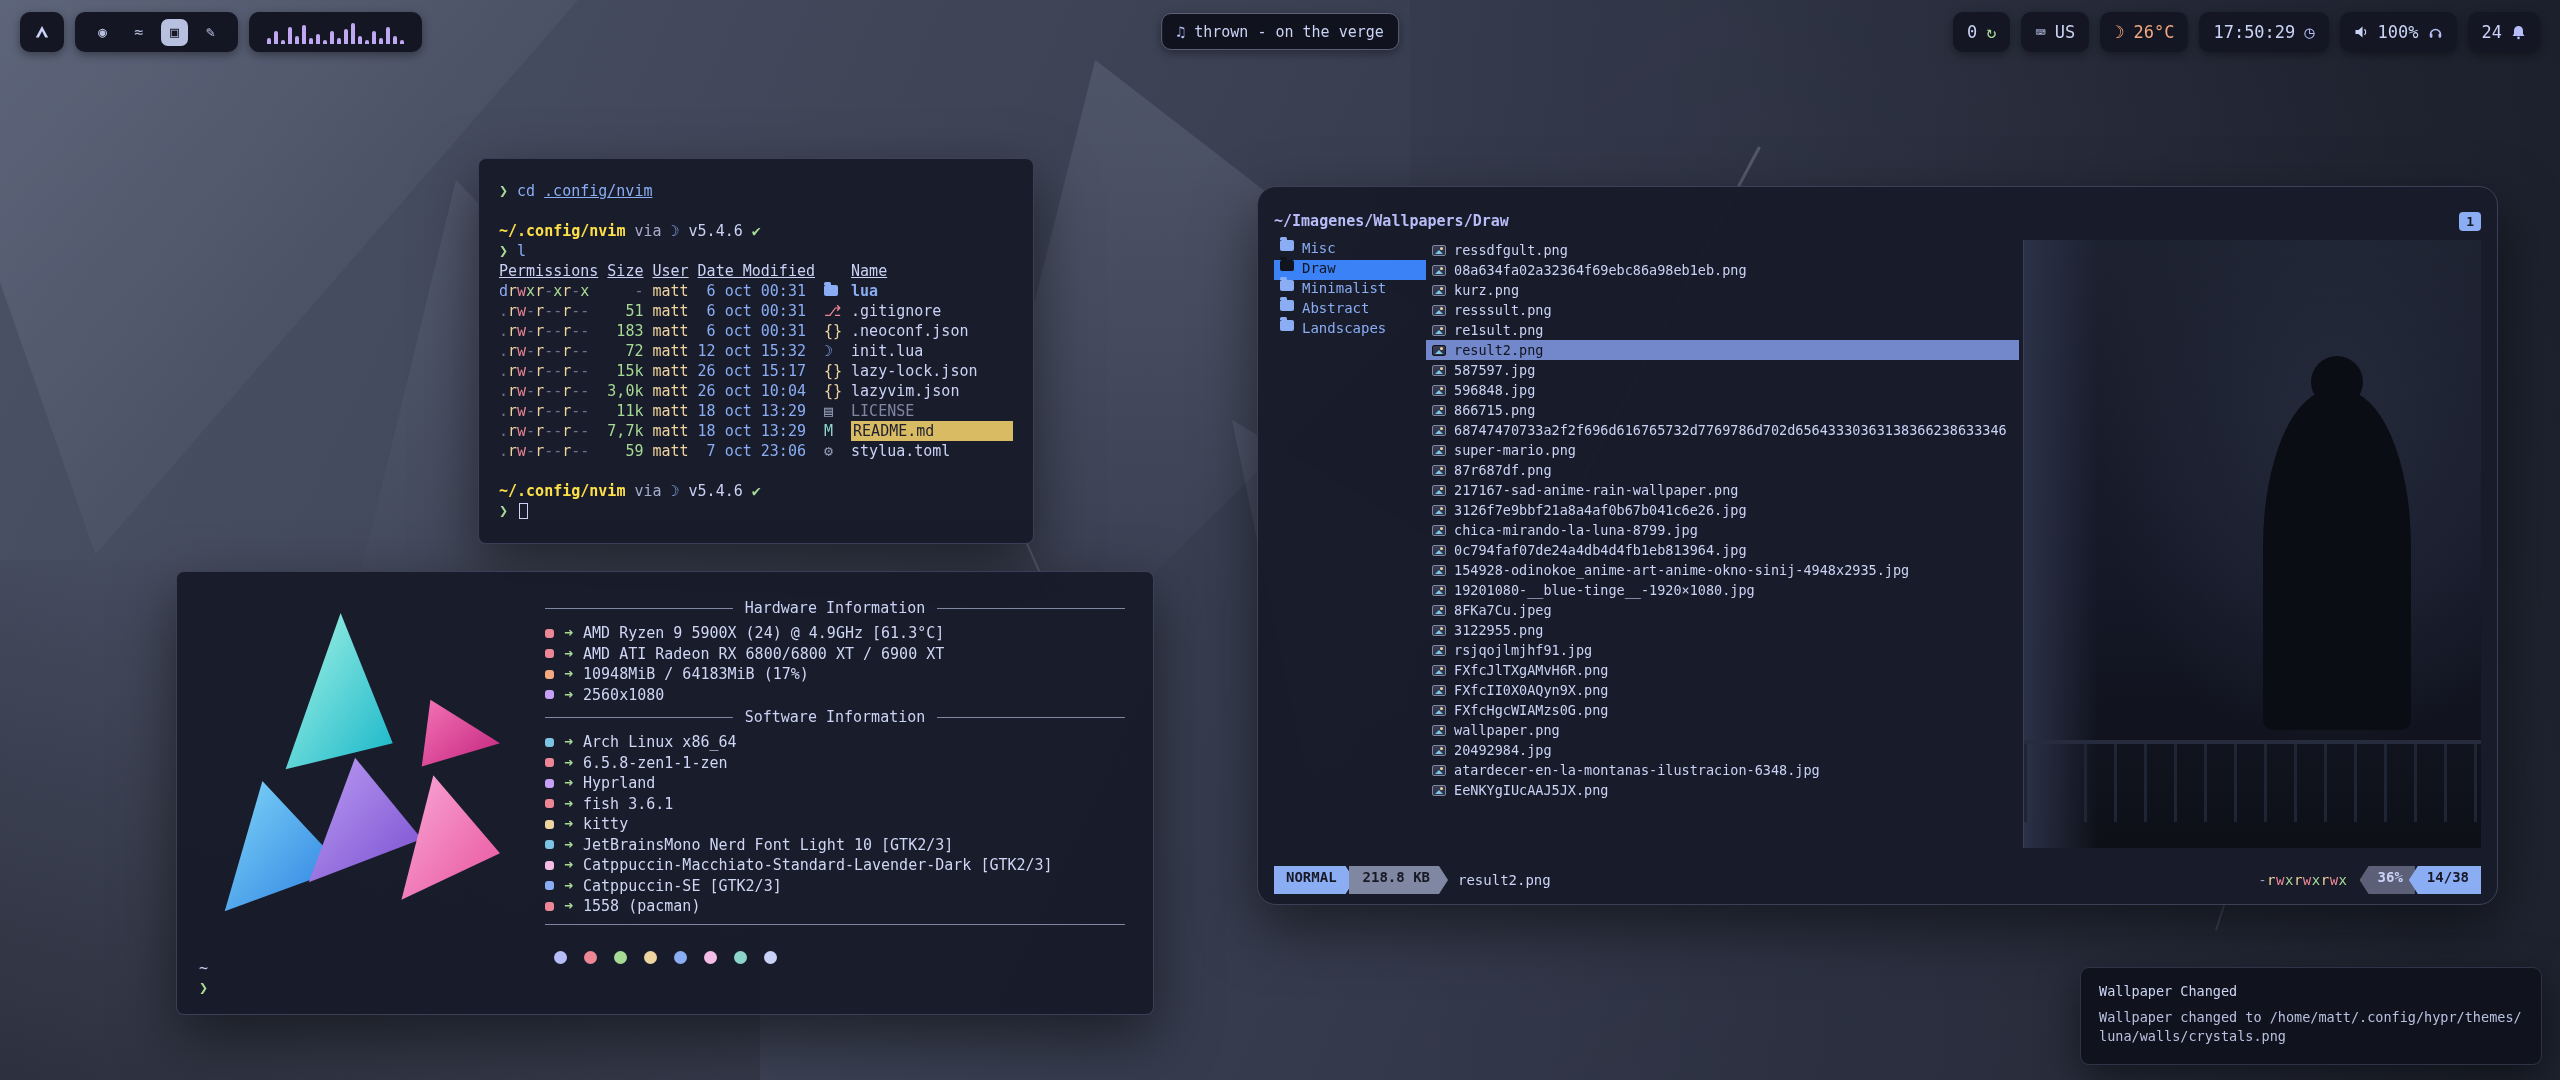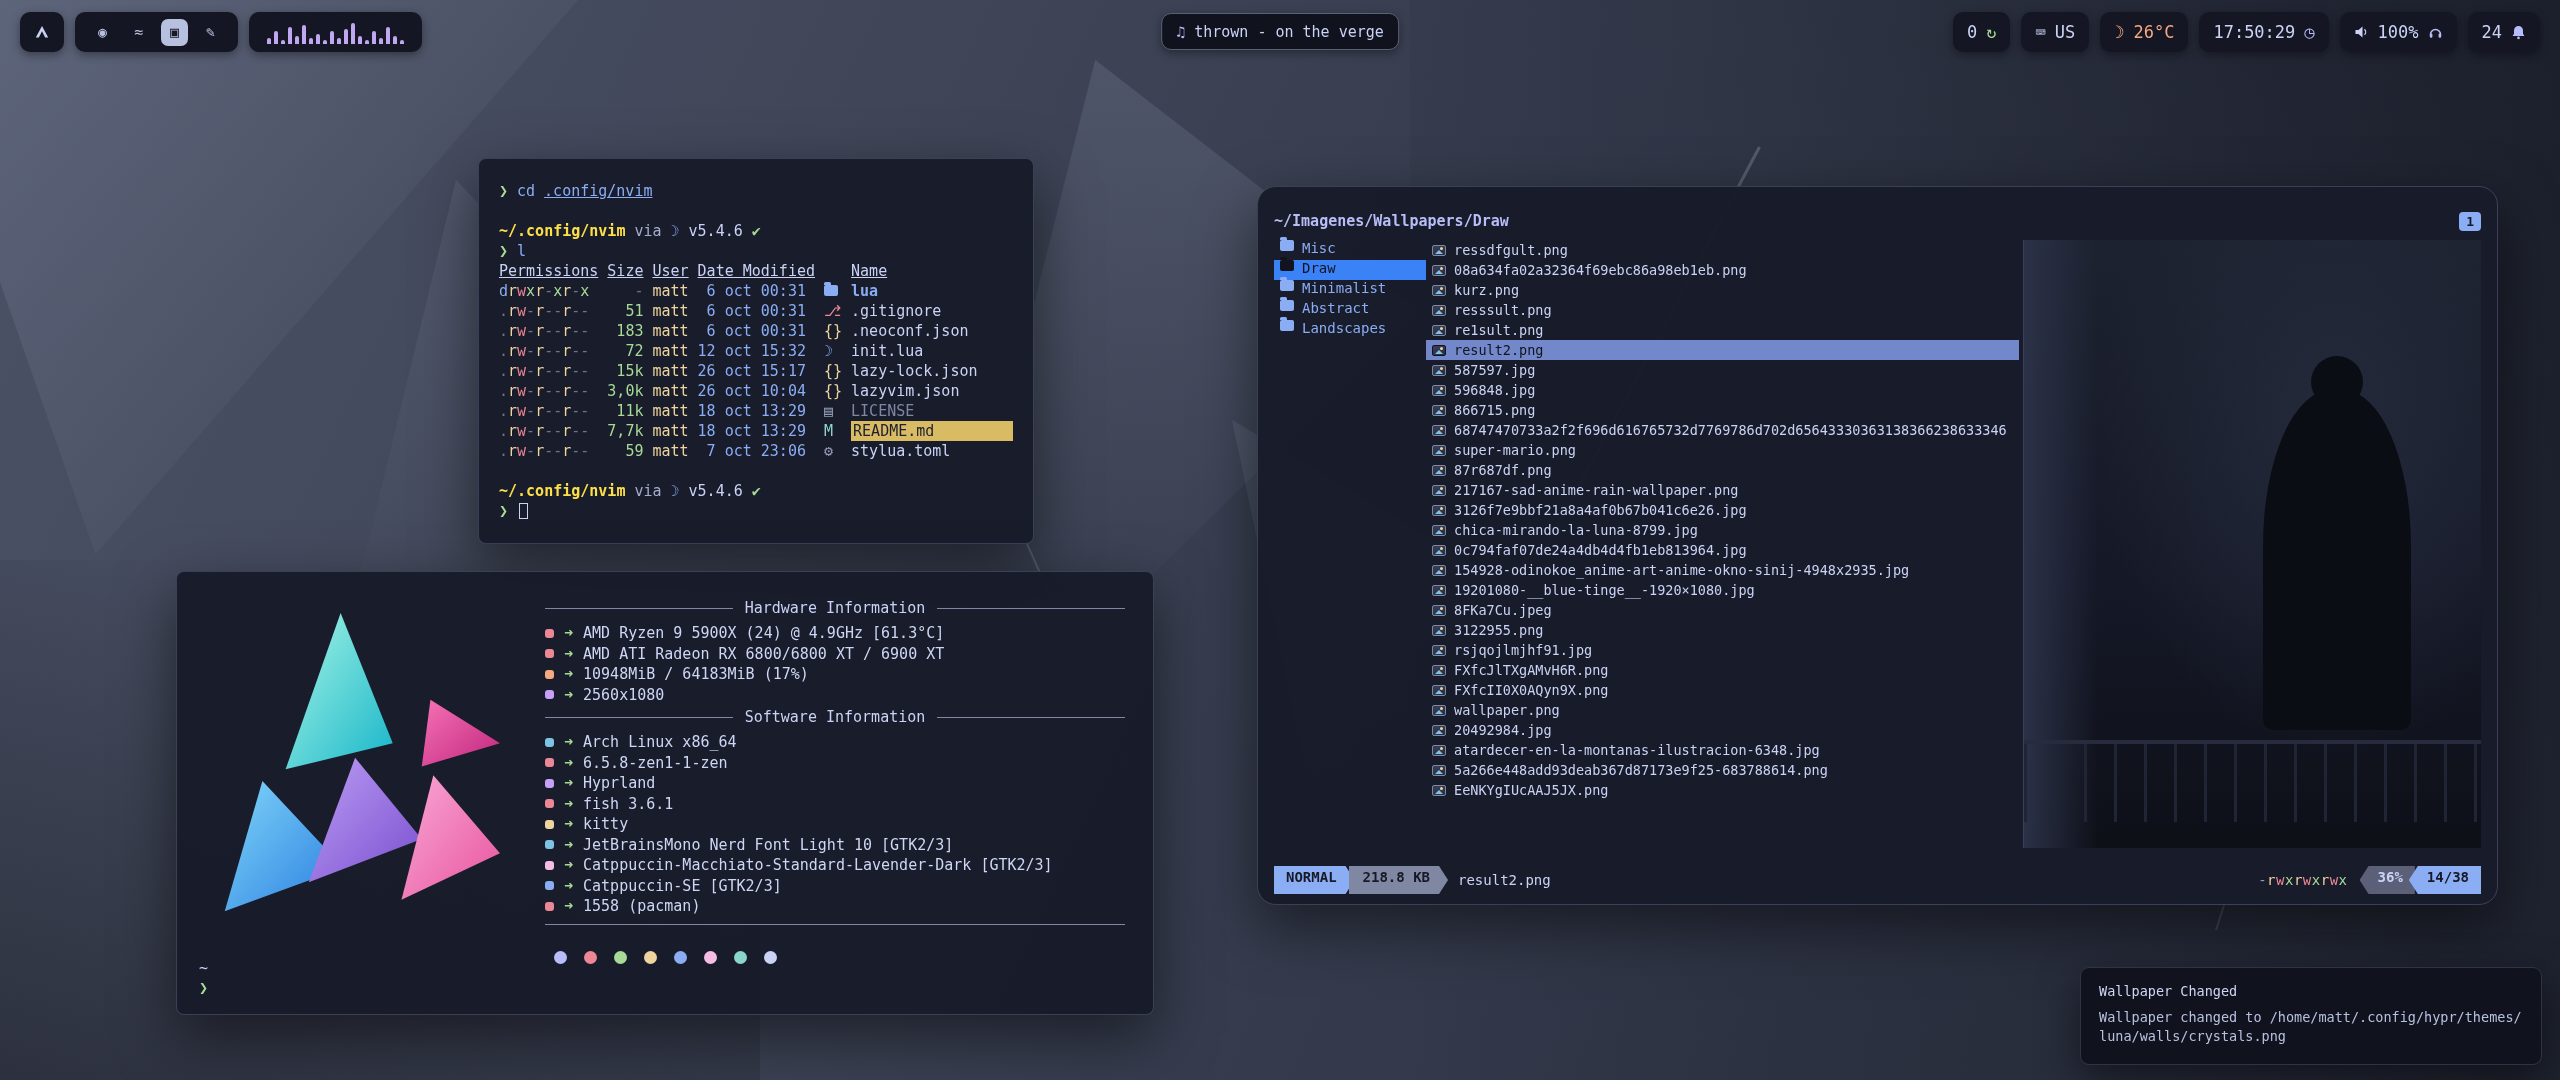--- a/index.html
+++ b/index.html
@@ -515,33 +515,33 @@
         <div class="lrow">
           <span class="imgico"></span>
           <span class="lname">FXfcJlTXgAMvH6R.png</span>
         </div>
         <div class="lrow">
           <span class="imgico"></span>
           <span class="lname">FXfcII0X0AQyn9X.png</span>
         </div>
         <div class="lrow">
           <span class="imgico"></span>
+          <span class="lname">FXfcHgcWIAMzs0G.png</span>
+        </div>
+        <div class="lrow">
+          <span class="imgico"></span>
           <span class="lname">wallpaper.png</span>
         </div>
         <div class="lrow">
           <span class="imgico"></span>
           <span class="lname">20492984.jpg</span>
         </div>
         <div class="lrow">
           <span class="imgico"></span>
           <span class="lname">atardecer-en-la-montanas-ilustracion-6348.jpg</span>
-        </div>
-        <div class="lrow">
-          <span class="imgico"></span>
-          <span class="lname">5a266e448add93deab367d87173e9f25-683788614.png</span>
         </div>
         <div class="lrow">
           <span class="imgico"></span>
           <span class="lname">EeNKYgIUcAAJ5JX.png</span>
         </div>
       </div>
     <div id="fm-preview">
       <div class="pv-curtain"></div>
       <div class="pv-girl"></div>
       <div class="pv-rail"></div>

